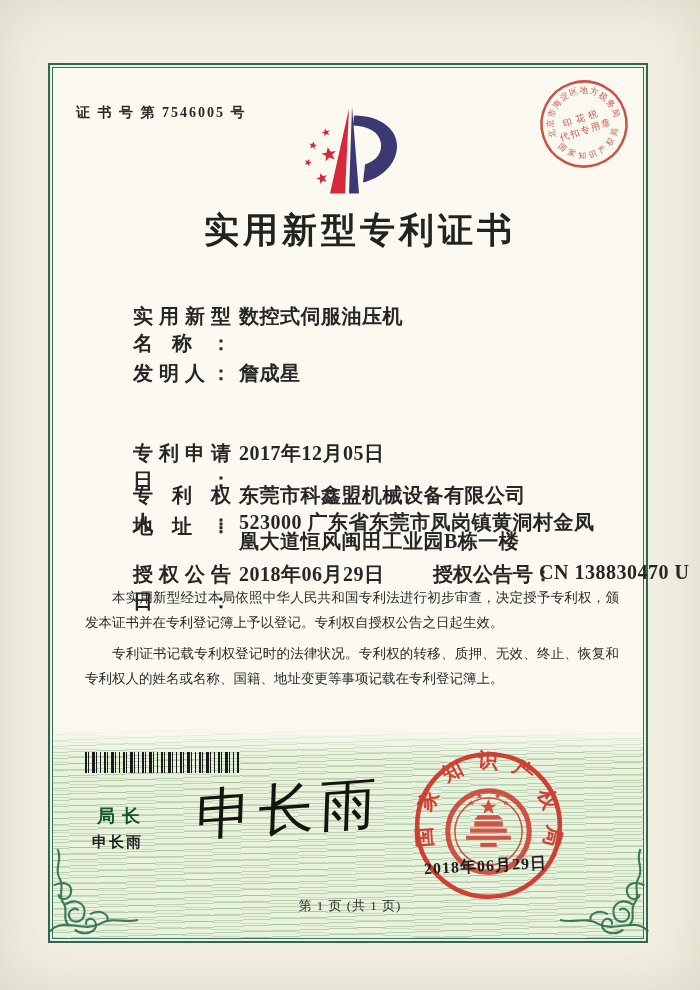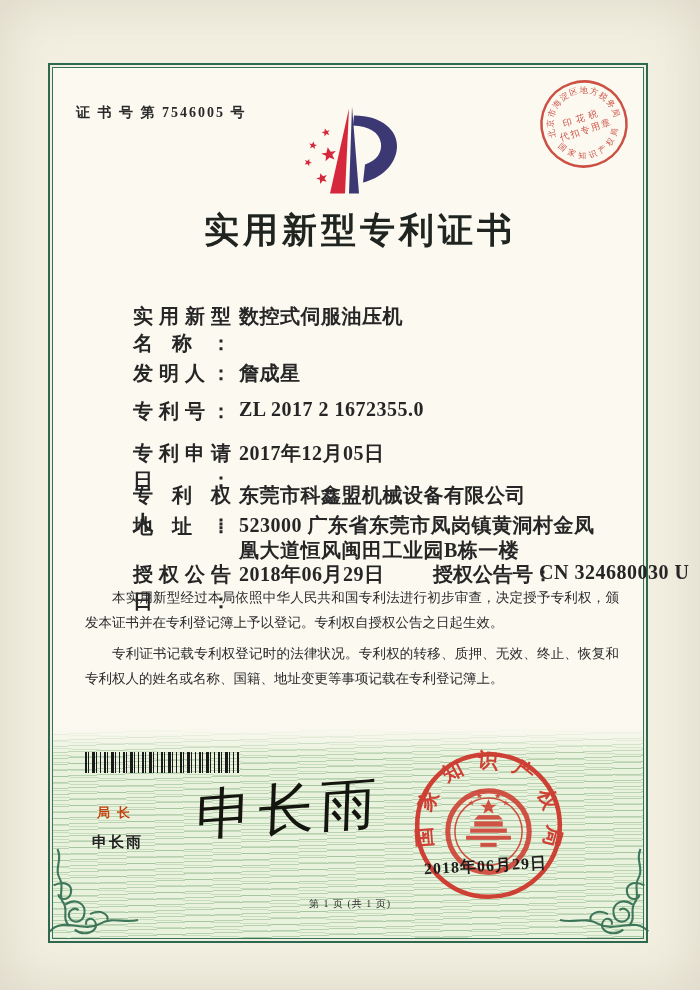--- a/index.html
+++ b/index.html
@@ -16,44 +16,44 @@
       repeating-linear-gradient(178deg, rgba(122,170,118,.45) 0 1px, rgba(122,170,118,0) 1px 6px),
       repeating-linear-gradient(2deg, rgba(122,170,118,.30) 0 1px, rgba(122,170,118,0) 1px 7px),
       #e9f2dd;}
   .cert-no{position:absolute;left:76px;top:104px;font-size:14px;letter-spacing:2px;color:#2a2a2a;font-weight:700;}
   .logo{position:absolute;left:296px;top:102px;width:114px;height:98px;}
   .title{position:absolute;left:5px;right:0;top:207px;text-align:center;font-size:35px;font-weight:bold;
          letter-spacing:4px;padding-left:15px;color:#1f2420;}
   .field-row{position:absolute;left:85px;width:545px;font-size:20px;color:#262626;font-weight:600;margin-left:48px;}
   .f-label{display:inline-block;width:98px;text-align:justify;text-align-last:justify;vertical-align:top;}
   .f-value{display:inline-block;margin-left:8px;vertical-align:top;letter-spacing:.5px;}
-  .addr .f-value{max-width:366px;line-height:25px;}
+  .addr .f-value{max-width:366px;line-height:19px;}
   .pair-right{position:absolute;left:300px;top:0;white-space:nowrap;}
   .body-text{position:absolute;left:85px;width:534px;top:585px;font-size:13.5px;line-height:25px;
              color:#2a2a2a;text-align:justify;}
   .body-text p{margin:0 0 6px 0;text-indent:2em;}
   .barcode{position:absolute;left:85px;top:752px;width:154px;height:21px;
     background:repeating-linear-gradient(90deg,
       #1a1a1a 0 2px, transparent 2px 3px,
       #1a1a1a 3px 4px, transparent 4px 7px,
       #1a1a1a 7px 10px, transparent 10px 11px,
       #1a1a1a 11px 12px, transparent 12px 15px,
       #1a1a1a 15px 16px, transparent 16px 19px);}
-  .director-title{position:absolute;left:97px;top:804px;font-size:13px;letter-spacing:7px;color:#c2410c;font-weight:600;}
+  .director-title{position:absolute;left:97px;top:804px;font-size:18px;letter-spacing:7px;color:#14532d;font-weight:600;}
   .director-name{position:absolute;left:92px;top:833px;font-size:15px;letter-spacing:2px;color:#222;font-weight:600;}
   .signature{position:absolute;left:196px;top:780px;width:220px;font-size:56px;color:#15150f;
              transform:rotate(-4deg) skewX(-6deg);letter-spacing:6px;line-height:1;}
   .seal{position:absolute;left:407px;top:744px;width:163px;height:163px;opacity:.92;}
   .seal-date{position:absolute;left:424px;top:856px;font-size:16px;font-weight:600;color:#1d1d1d;
              letter-spacing:1px;transform:rotate(-3deg);}
   .tax-stamp{position:absolute;left:534px;top:74px;width:100px;height:100px;transform:rotate(-18deg);opacity:.88;}
   .flourish{position:absolute;width:100px;height:96px;}
   .flourish.bl{left:42px;top:847px;}
   .flourish.br{left:556px;top:847px;transform:scaleX(-1);}
-  .footer{position:absolute;left:0;right:0;top:897px;text-align:center;font-size:10px;letter-spacing:1px;color:#2e2e2e;}
+  .footer{position:absolute;left:0;right:0;top:897px;text-align:center;font-size:13px;letter-spacing:1px;color:#2e2e2e;}
 </style>
 </head>
 <body>
 
 <div class="page">
   <div class="frame">
     <div class="frame-inner">
       <div class="band"></div>
     </div>
   </div>
@@ -100,38 +100,35 @@
   </svg>
 
   <div class="title">实用新型专利证书</div>
 
   <div class="field-row" style="top:303px">
     <span class="f-label">实用新型名称：</span><span class="f-value">数控式伺服油压机</span>
   </div>
   <div class="field-row" style="top:360px">
     <span class="f-label">发明人：</span><span class="f-value">詹成星</span>
   </div>
-  <div class="field-row" style="top:398px">
-    <span class="f-label">专利号：</span><span class="f-value">ZL 2017 2 1672355.0</span>
-  </div>
   <div class="field-row" style="top:440px">
     <span class="f-label">专利申请日：</span><span class="f-value">2017年12月05日</span>
   </div>
   <div class="field-row" style="top:482px">
     <span class="f-label">专利权人：</span><span class="f-value">东莞市科鑫盟机械设备有限公司</span>
   </div>
   <div class="field-row addr" style="top:513px">
     <span class="f-label">地址：</span><span class="f-value">523000 广东省东莞市凤岗镇黄洞村金凤凰大道恒风闽田工业园B栋一楼</span>
   </div>
   <div class="field-row" style="top:561px">
     <span>
       <span class="f-label">授权公告日：</span><span class="f-value">2018年06月29日</span>
     </span>
     <span class="pair-right">
-      <span class="f-label">授权公告号：</span><span class="f-value">CN 324680030 U</span>
+      <span class="f-label">授权公告号：</span><span class="f-value">CN 138830470 U</span>
     </span>
   </div>
 
   <div class="body-text">
     <p>本实用新型经过本局依照中华人民共和国专利法进行初步审查，决定授予专利权，颁发本证书并在专利登记簿上予以登记。专利权自授权公告之日起生效。</p>
     <p>专利证书记载专利权登记时的法律状况。专利权的转移、质押、无效、终止、恢复和专利权人的姓名或名称、国籍、地址变更等事项记载在专利登记簿上。</p>
   </div>
 
   <div class="barcode"></div>
 

